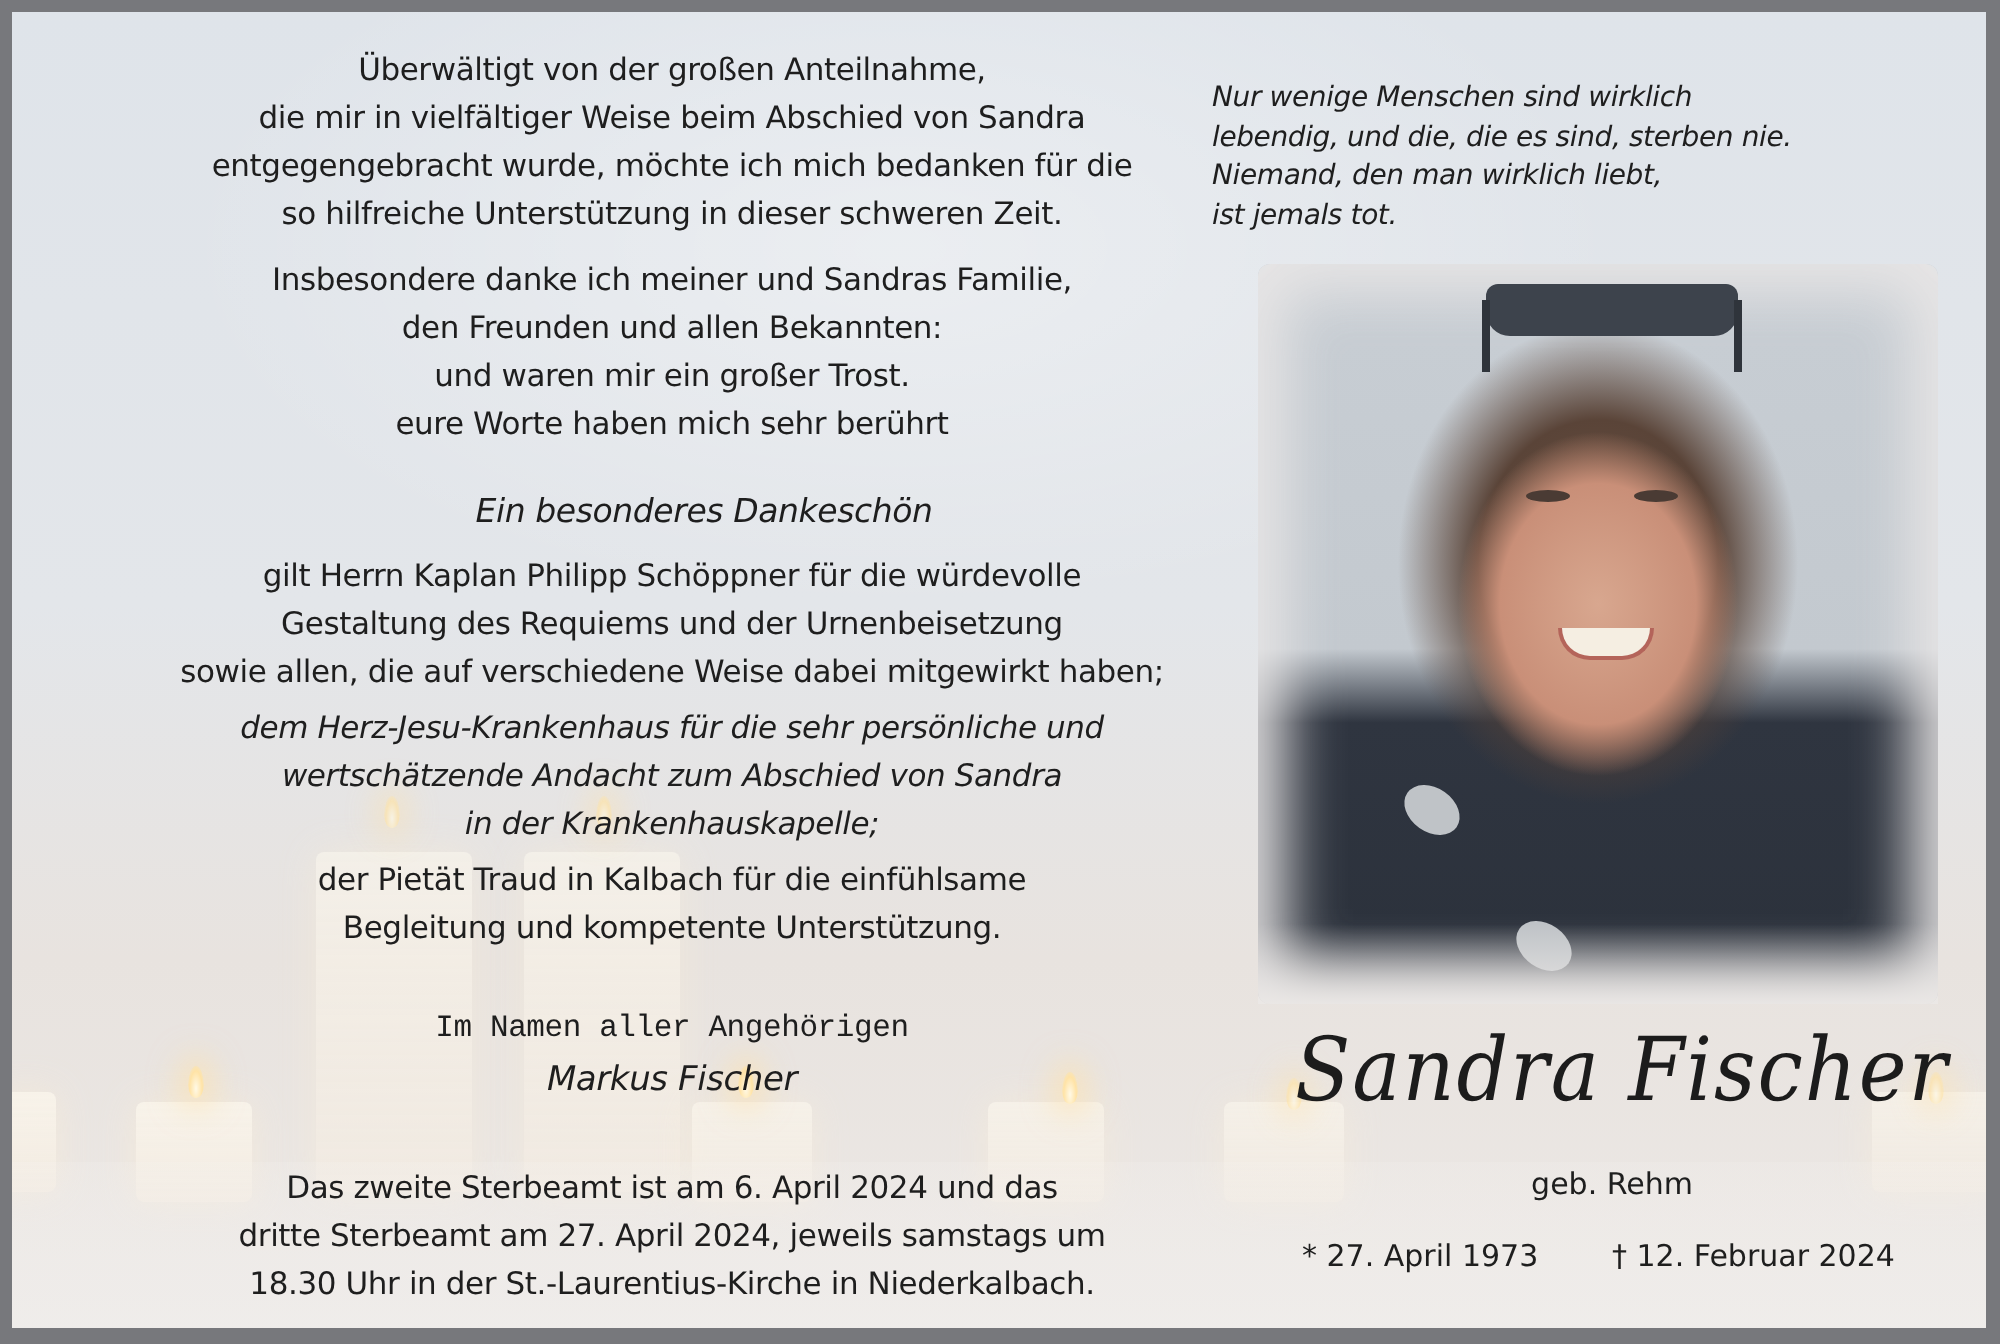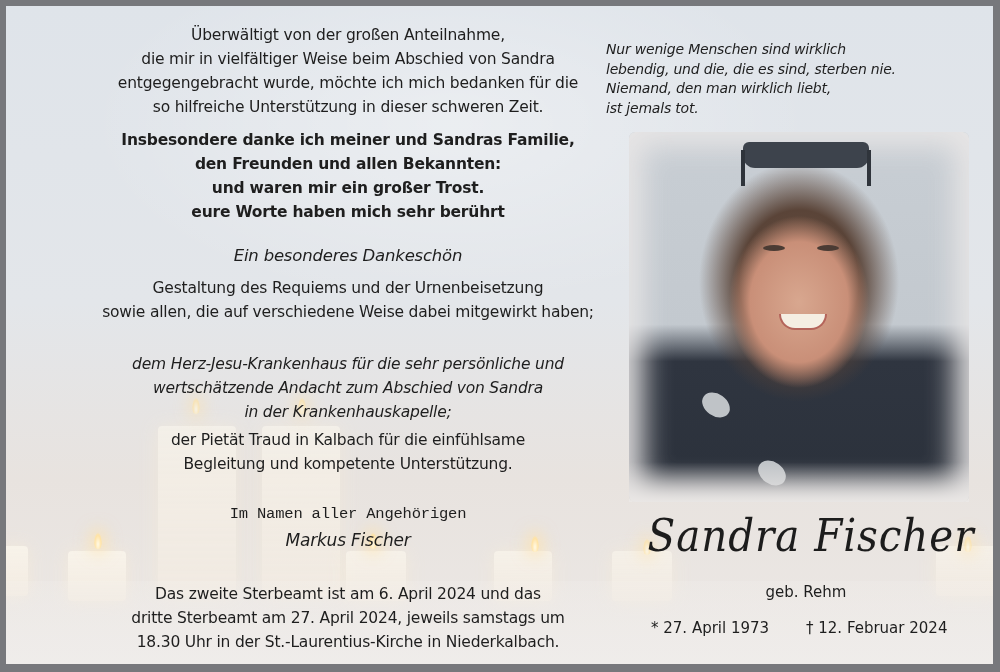--- a/index.html
+++ b/index.html
@@ -32,23 +32,23 @@
       background: linear-gradient(180deg, rgba(245,242,240,0.2), rgba(240,238,236,0.75));
     }
 
     .left-col {
       position: absolute; left: 0; top: 0; width: 600px; height: 658px;
       text-align: center;
       font-size: 15.5px; line-height: 24px;
       font-family: "DejaVu Sans", sans-serif;
       letter-spacing: -0.2px;
     }
-    .para { position: absolute; left: 16px; width: 588px; padding-left: 32px; }
+    .para { position: absolute; left: 4px; width: 588px; padding-left: 32px; }
     .para div { white-space: nowrap; }
-    .italic-head { font-style: italic; font-size: 16.5px; }
+    .italic-head { font-style: italic; font-size: 16.5px; margin-left: 16px; }
     .signer { font-style: italic; font-size: 17px; }
 
     .quote {
       position: absolute; left: 600px; top: 34px; width: 380px; text-align: left;
       font-style: italic; font-size: 14px; line-height: 19.5px;
       font-family: "DejaVu Sans", sans-serif;
       letter-spacing: -0.2px;
     }
     .quote div { white-space: nowrap; }
 
@@ -123,28 +123,29 @@
     <div class="table-glow"></div>
   </div>
 
   <div class="left-col">
     <div class="para" style="top:17px;">
       <div>Überwältigt von der großen Anteilnahme,</div>
       <div>die mir in vielfältiger Weise beim Abschied von Sandra</div>
       <div>entgegengebracht wurde, möchte ich mich bedanken für die</div>
       <div>so hilfreiche Unterstützung in dieser schweren Zeit.</div>
     </div>
-    <div class="para" style="top:122px;font-weight:bold;">
+    <div class="para" style="top:122px;">
       <div>Insbesondere danke ich meiner und Sandras Familie,</div>
       <div>den Freunden und allen Bekannten:</div>
       <div>und waren mir ein großer Trost.</div>
       <div>eure Worte haben mich sehr berührt</div>
     </div>
     <div class="para italic-head" style="top:238px;">Ein besonderes Dankeschön</div>
     <div class="para" style="top:270px;">
+      <div>gilt Herrn Kaplan Philipp Schöppner für die würdevolle</div>
       <div>Gestaltung des Requiems und der Urnenbeisetzung</div>
       <div>sowie allen, die auf verschiedene Weise dabei mitgewirkt haben;</div>
     </div>
     <div class="para" style="top:346px;font-style:italic;">
       <div>dem Herz-Jesu-Krankenhaus für die sehr persönliche und</div>
       <div>wertschätzende Andacht zum Abschied von Sandra</div>
       <div>in der Krankenhauskapelle;</div>
     </div>
     <div class="para" style="top:422px;">
       <div>der Pietät Traud in Kalbach für die einfühlsame</div>

